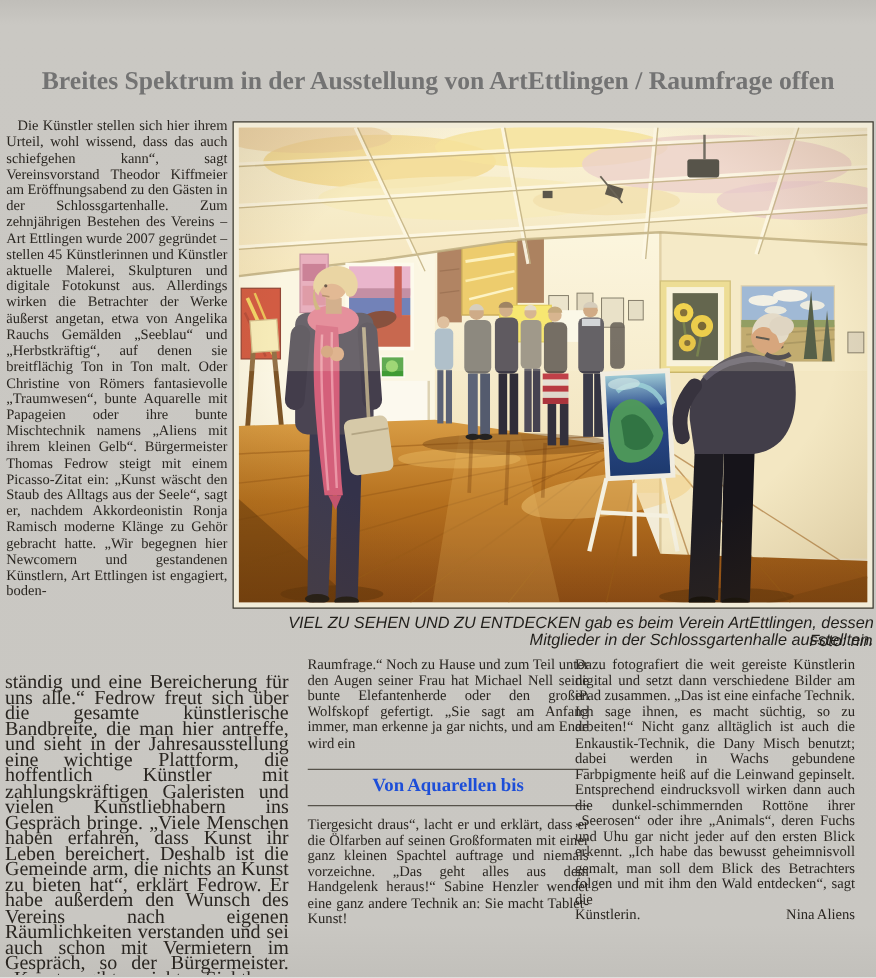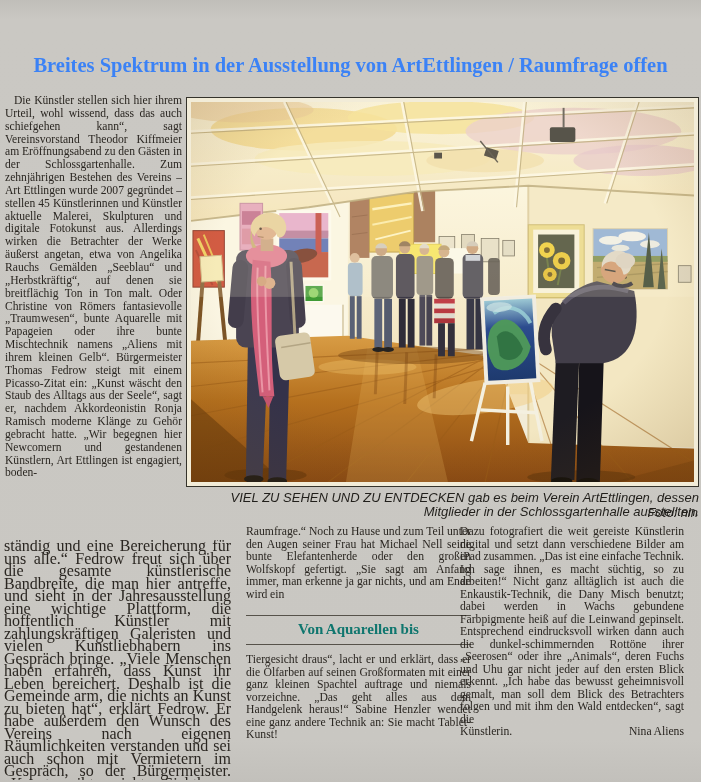--- a/index.html
+++ b/index.html
@@ -12,21 +12,21 @@
   #page{position:relative;width:701px;height:782px;}
 
   .headline{
     position:absolute;left:0;top:4px;width:701px;
     text-align:center;font-size:43px;line-height:46px;
     letter-spacing:-1px;color:#15130f;font-weight:400;
     white-space:nowrap;
   }
   .subhead{
     position:absolute;left:0;top:54px;width:701px;
-    text-align:center;font-size:20.5px;font-weight:700;color:#3b82f6;
+    text-align:center;font-size:20.5px;font-weight:700;color:#737373;
     white-space:nowrap;
   }
 
   .bodycol{
     position:absolute;text-align:justify;
     color:#2a2621;
     word-spacing:-0.4px;
   }
   .lead-col{
     left:5px;top:95px;width:177px;height:452px;
@@ -37,21 +37,21 @@
   .col-a{left:4px;top:540px;width:227px;height:240px;font-size:16px;line-height:12.5px;overflow:hidden;}
   .col-b{left:246px;top:526px;width:225px;height:254px;font-size:11.7px;line-height:12.5px;overflow:hidden;}
   .col-c{left:460px;top:526px;width:224px;height:254px;font-size:11.7px;line-height:12.5px;overflow:hidden;}
   .bodycol p{margin:0;}
 
   .crosshead{
     margin:14px 0 9px 0;
     border-top:1.3px solid #56524a;
     border-bottom:1.3px solid #56524a;
     padding:5px 0 6px 0;
-    text-align:center;font-weight:700;font-size:15px;line-height:17px;color:#0f766e;
+    text-align:center;font-weight:700;font-size:15px;line-height:17px;color:#1d4ed8;
   }
   .byline-row{display:flex;justify-content:space-between;}
   .byline{white-space:nowrap;}
 
   .photo{
     position:absolute;left:186px;top:97px;width:513px;height:390px;
     box-sizing:border-box;border:1px solid #35332b;background:#f2ecd8;padding:4px;
   }
   .photo svg{display:block;}
 

